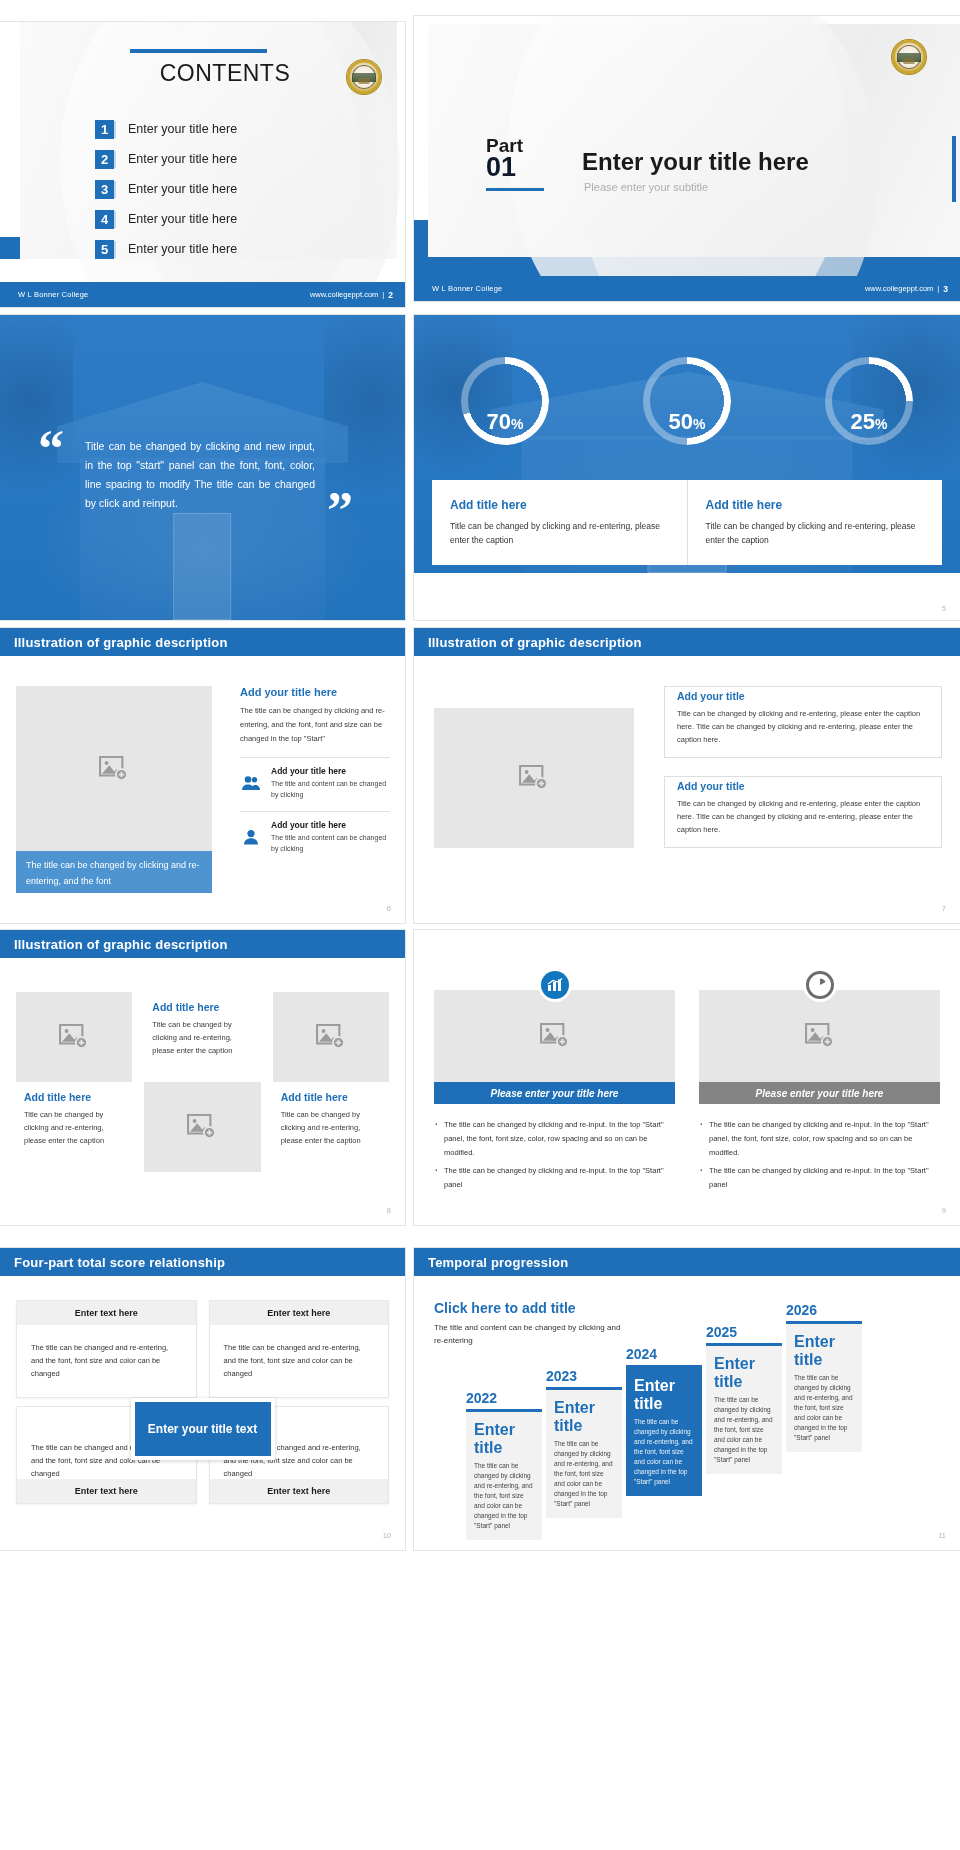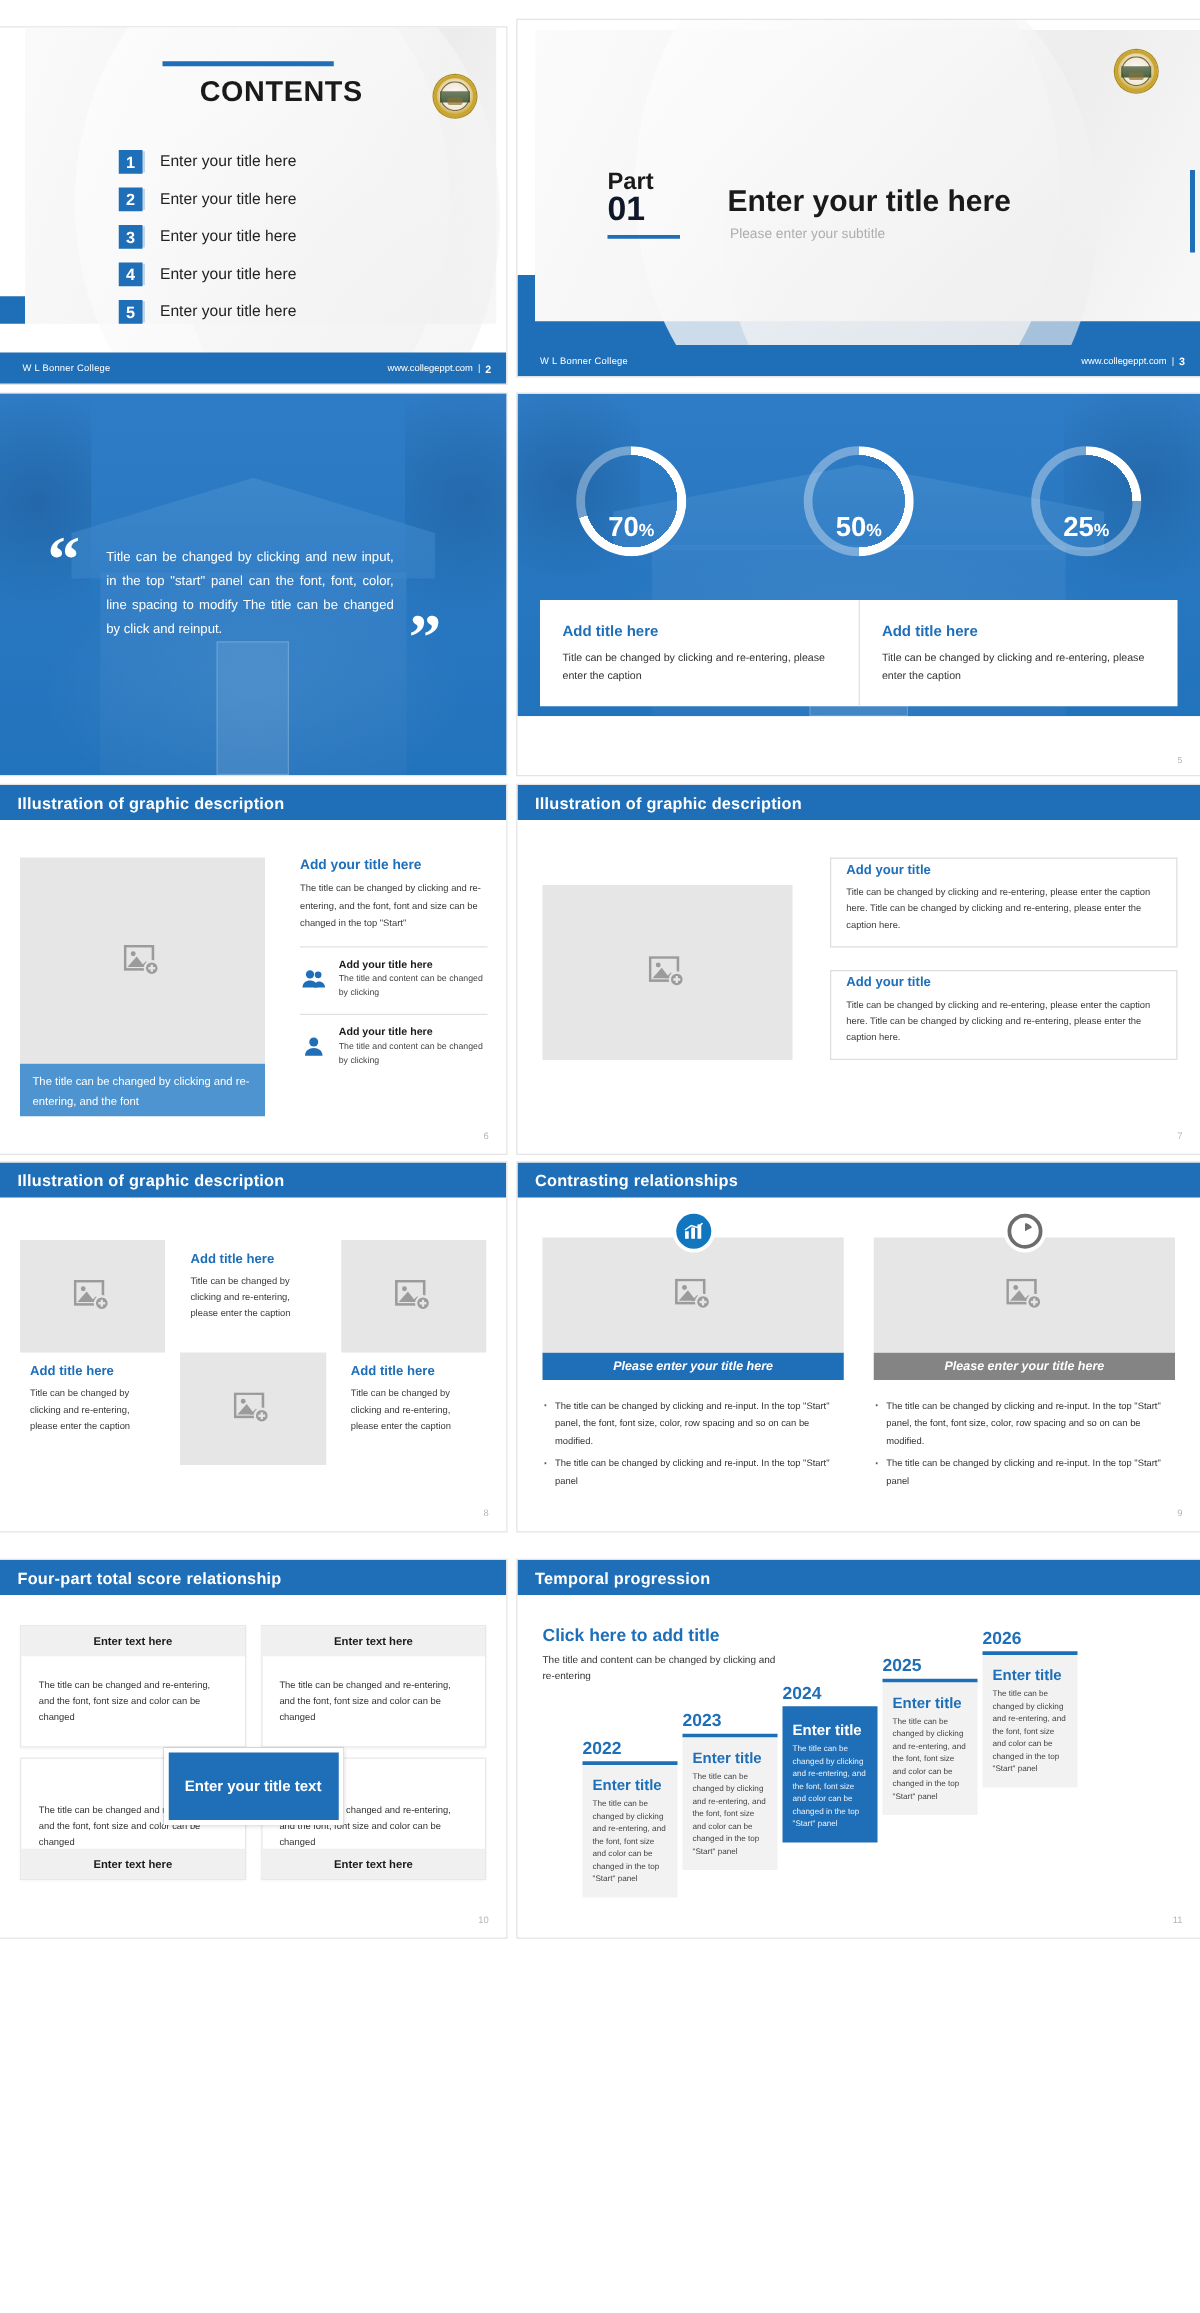--- a/index.html
+++ b/index.html
@@ -39,21 +39,21 @@
     opacity:.6;
   }
   .s2 .leftbar {
     position:absolute; left:0; top:215px; width:20px; bottom:48px; background:#1f6fb8;
   }
   .s2 .titlerule {
     position:absolute; left:130px; top:27px; width:137px; height:4px; background:#1f6fb8;
   }
   .s2 .ctitle {
     position:absolute; left:130px; top:38px; width:190px;
-    text-align:center; font-size:23px; font-weight:bold; letter-spacing:.5px; color:#1a1a1a;
+    text-align:center; font-size:23px; font-weight:normal; letter-spacing:.5px; color:#1a1a1a;
   }
   .s2 .toc { position:absolute; left:95px; top:92px; }
   .s2 .toc-row { display:flex; align-items:center; height:30px; }
   .s2 .num {
     width:19px; height:19px; background:#1f6fb8; color:#fff;
     font-size:13px; font-weight:bold; display:flex; align-items:center; justify-content:center;
     box-shadow: 3px 0 0 -1px rgba(31,111,184,.25);
     margin-right:14px;
   }
   .s2 .toc-label { font-size:12.5px; color:#222; }
@@ -286,21 +286,21 @@
   .s11 { left:414px; top:1248px; width:546px; height:302px; }
   .s11 .lead { position:absolute; left:20px; top:52px; width:190px; }
   .s11 .lead h3 { color:#1f6fb8; font-size:14px; font-weight:bold; margin-bottom:5px; }
   .s11 .lead p { font-size:8px; color:#333; line-height:13px; }
   .s11 .steps { position:absolute; left:14px; right:10px; bottom:28px; height:190px; }
   .s11 .step { position:absolute; width:76px; }
   .s11 .yr { font-size:14px; font-weight:bold; color:#1f6fb8; margin-bottom:3px; }
   .s11 .rule { height:2.5px; background:#1f6fb8; margin-bottom:0; }
   .s11 .card2 { background:#f2f2f2; padding:9px 8px; }
   .s11 .card2.hl { background:#1f6fb8; }
-  .s11 .card2 h5 { font-size:12px; font-weight:bold; color:#1f6fb8; margin-bottom:4px; }
+  .s11 .card2 h5 { font-size:16px; font-weight:bold; color:#1f6fb8; margin-bottom:4px; }
   .s11 .card2.hl h5 { color:#fff; }
   .s11 .card2 p { font-size:6.5px; color:#444; line-height:10px; }
   .s11 .card2.hl p { color:#eaf2fa; }
 </style>
 </head>
 <body>
 
 <div class="sheet">
 
   <div class="slide s2">
@@ -562,23 +562,20 @@
           <h4>Add title here</h4>
           <p>Title can be changed by clicking and re-entering, please enter the caption</p>
         </div>
       </div>
 
     </div>
     <div class="pgnum-b">8</div>
   </div>
 
   <div class="slide s9">
-    <div class="hdr">
-      <div class="t">Contrasting relationships</div>
-    </div>
     <div class="panels">
 
       <div class="panel">
         <div class="circicon">
           <div class="dot blue">
             <svg width="16" height="14" viewBox="0 0 16 14">
               <rect x="1" y="7" width="3" height="6" fill="#fff"></rect>
               <rect x="6" y="4" width="3" height="9" fill="#fff"></rect>
               <rect x="11" y="1.5" width="3" height="11.5" fill="#fff"></rect>
               <path d="M1 6 L6 2.5 L11 4 L15 0.5" stroke="#fff" stroke-width="1.2" fill="none"></path>

